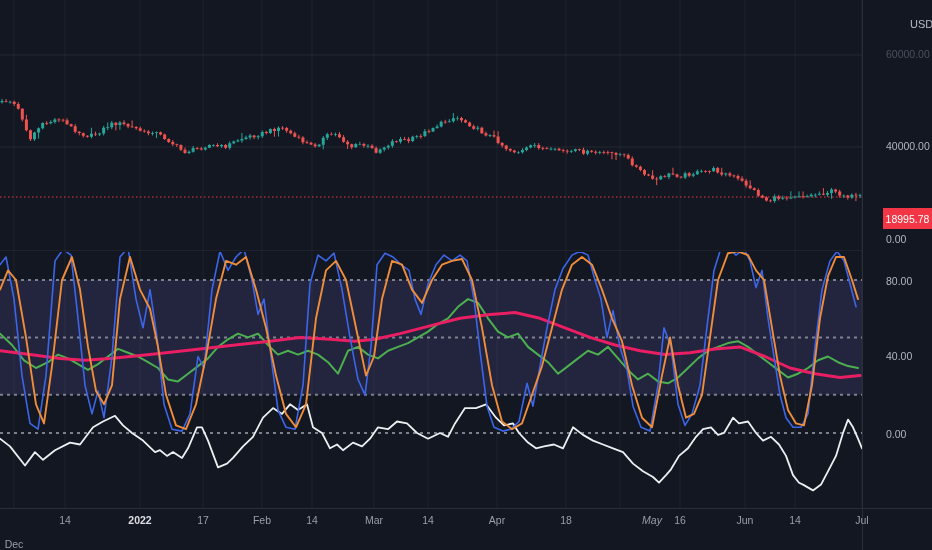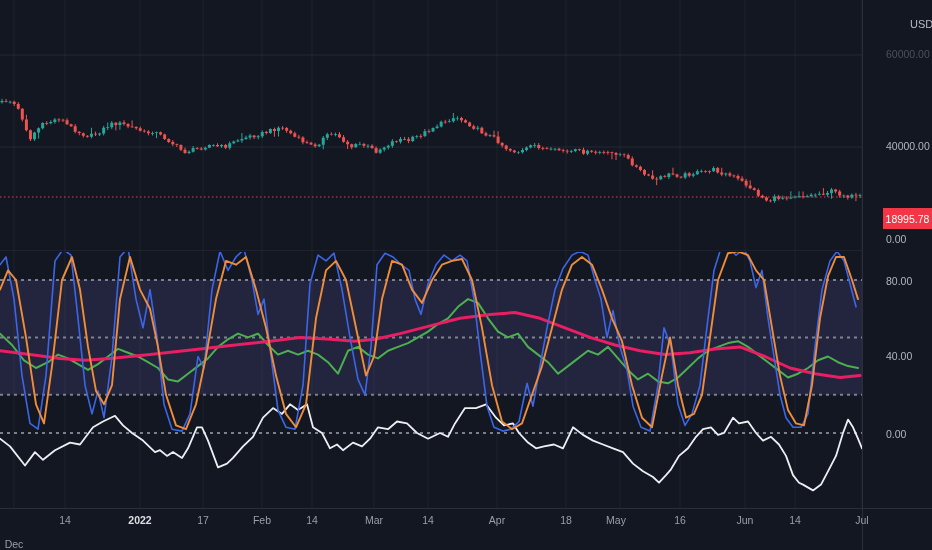--- a/index.html
+++ b/index.html
@@ -90,21 +90,21 @@
       <div class="tick" style="left: 14px; margin-top: 24px;">Dec</div>
       <div class="tick" style="left: 65px;">14</div>
       <div class="tick bold" style="left: 140px;">2022</div>
       <div class="tick" style="left: 203px;">17</div>
       <div class="tick" style="left: 262px;">Feb</div>
       <div class="tick" style="left: 312px;">14</div>
       <div class="tick" style="left: 374px;">Mar</div>
       <div class="tick" style="left: 428px;">14</div>
       <div class="tick" style="left: 497px;">Apr</div>
       <div class="tick" style="left: 566px;">18</div>
-      <div class="tick" style="left: 616px;">May</div>
+      <div class="tick" style="left: 652px; font-style: italic;">May</div>
       <div class="tick" style="left: 680px;">16</div>
       <div class="tick" style="left: 745px;">Jun</div>
       <div class="tick" style="left: 795px;">14</div>
       <div class="tick" style="left: 862px;">Jul</div>
     </div>
 
   <div class="divider-line"></div>
   <div class="divider"></div>
   <div class="vline"></div>
   <div class="hline"></div>

